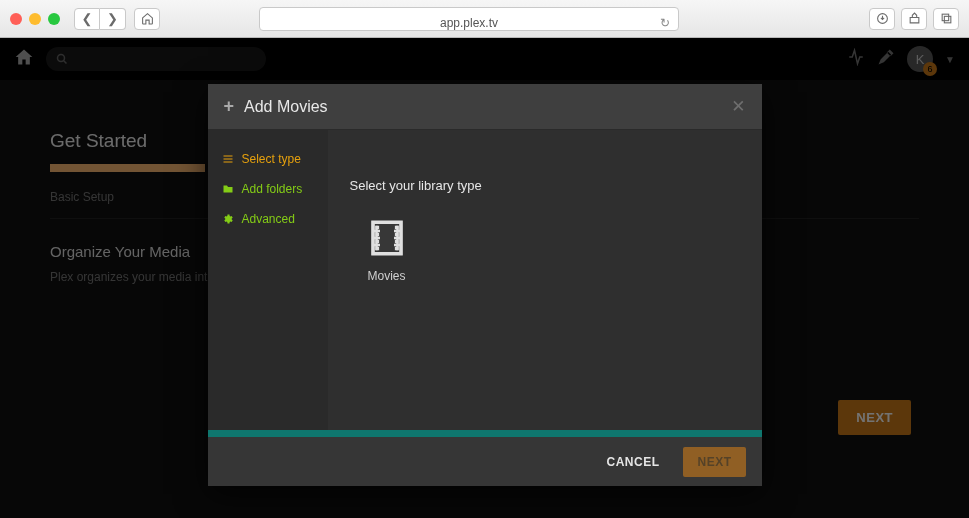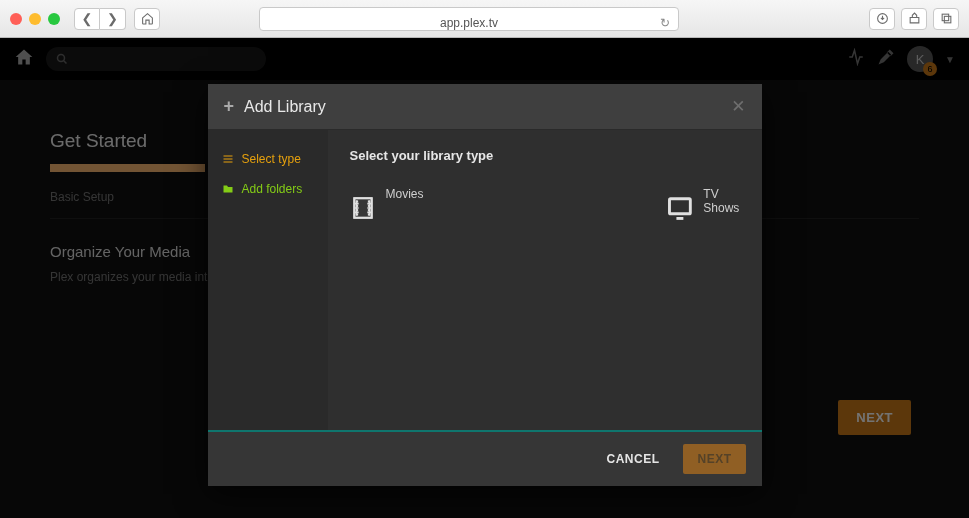--- a/index.html
+++ b/index.html
@@ -44,26 +44,26 @@
   .modal { width: 554px; background: #2f2f2f; box-shadow: 0 8px 30px rgba(0,0,0,.7); }
   .modal-header { height: 46px; background: #3f3f3f; display: flex; align-items: center; padding: 0 16px; color: #e8e8e8; font-size: 16px; border-bottom: 1px solid #2a2a2a; }
   .modal-header .plus { color: #aaa; margin-right: 10px; font-size: 18px; font-weight: 700; }
   .modal-close { margin-left: auto; color: #6e6e6e; font-size: 17px; }
   .modal-body { display: flex; min-height: 300px; }
   .modal-side { width: 120px; background: #2a2a2a; padding: 14px 0; text-align: right; }
   .step { display: flex; align-items: center; gap: 8px; padding: 8px 14px; color: #84cc16; font-size: 12px; }
   .step.active { color: #e5a00d; }
   .step svg { width: 12px; height: 12px; }
   .modal-main { flex: 1; padding: 18px 22px; color: #e6e6e6; }
-  .modal-main h3 { font-size: 13px; font-weight: 700; margin-bottom: 24px; }
+  .modal-main h3 { font-size: 13px; font-weight: 400; margin-bottom: 24px; margin-top: 30px; }
   .types { display: flex; gap: 14px; justify-content: space-between; }
-  .type { width: 74px; display: flex; flex-direction: row; gap: 10px; color: #cfcfcf; cursor: pointer; }
+  .type { width: 74px; display: flex; flex-direction: column; align-items: center; gap: 10px; color: #cfcfcf; cursor: pointer; }
   .type svg { width: 42px; height: 42px; fill: #e0e0e0; }
   .type span { font-size: 12px; }
-  .modal-footer { height: 56px; background: #363636; border-top: 2px solid #0f766e; display: flex; align-items: center; justify-content: flex-end; gap: 10px; padding: 0 16px; }
+  .modal-footer { height: 56px; background: #363636; border-top: 7px solid #0f766e; display: flex; align-items: center; justify-content: flex-end; gap: 10px; padding: 0 16px; }
   .btn { font-size: 12px; font-weight: 700; letter-spacing: .5px; padding: 8px 14px; border-radius: 2px; }
   .btn-cancel { color: #e5e5e5; }
   .btn-next { background: #cc7b19; color: #6a4a1f; opacity: .6; }
 </style>
 </head>
 <body>
 
 <div class="browser-chrome">
   <div class="traffic">
     <div class="t-dot t-red"></div>
@@ -141,63 +141,63 @@
     <div class="page-divider"></div>
     <div class="page-section-title">Organize Your Media</div>
     <div class="page-section-desc">Plex organizes your media into</div>
     <div class="next-btn">NEXT</div>
   </div>
 
   <div class="modal-overlay">
     <div class="modal">
       <div class="modal-header">
         <span class="plus">+</span>
-        <span>Add Library</span>
+        <span>Add Movies</span>
         <span class="modal-close">✕</span>
       </div>
       <div class="modal-body">
         <div class="modal-side">
           <div class="step active">
             <svg viewBox="0 0 24 24" fill="currentColor">
                 <path d="M3 5h18v2H3zm0 6h18v2H3zm0 6h18v2H3z"></path>
               </svg>
             <span>Select type</span>
           </div>
           <div class="step">
             <svg viewBox="0 0 24 24" fill="currentColor">
                 <path d="M3 5h7l2 3h9v11H3z"></path>
               </svg>
             <span>Add folders</span>
+          </div>
+          <div class="step">
+            <svg viewBox="0 0 24 24" fill="currentColor">
+                <circle cx="12" cy="12" r="3"></circle>
+                <path d="M19.4 13a7.8 7.8 0 000-2l2-1.6-2-3.4-2.4.9a7.7 7.7 0 00-1.7-1L15 3h-4l-.3 2.9a7.7 7.7 0 00-1.7 1l-2.4-.9-2 3.4L6.6 11a7.8 7.8 0 000 2l-2 1.6 2 3.4 2.4-.9a7.7 7.7 0 001.7 1L11 21h4l.3-2.9a7.7 7.7 0 001.7-1l2.4.9 2-3.4z"></path>
+              </svg>
+            <span>Advanced</span>
           </div>
         </div>
         <div class="modal-main">
           <h3>Select your library type</h3>
           <div class="types">
             <div class="type">
               <svg viewBox="0 0 24 24">
                   <path d="M4 3h16v18H4zM6 5v14M18 5v14M4 8h4M4 12h4M4 16h4M16 8h4M16 12h4M16 16h4" stroke="#e0e0e0" stroke-width="1.5" fill="#e0e0e0" fill-opacity=".05"></path>
                   <rect x="4" y="3" width="16" height="18" fill="none" stroke="#e0e0e0" stroke-width="2"></rect>
                   <rect x="5.5" y="5" width="2" height="2" fill="#e0e0e0"></rect>
                   <rect x="5.5" y="9" width="2" height="2" fill="#e0e0e0"></rect>
                   <rect x="5.5" y="13" width="2" height="2" fill="#e0e0e0"></rect>
                   <rect x="5.5" y="17" width="2" height="2" fill="#e0e0e0"></rect>
                   <rect x="16.5" y="5" width="2" height="2" fill="#e0e0e0"></rect>
                   <rect x="16.5" y="9" width="2" height="2" fill="#e0e0e0"></rect>
                   <rect x="16.5" y="13" width="2" height="2" fill="#e0e0e0"></rect>
                   <rect x="16.5" y="17" width="2" height="2" fill="#e0e0e0"></rect>
                 </svg>
               <span>Movies</span>
             </div>
-            <div class="type">
-              <svg viewBox="0 0 24 24">
-                  <rect x="3" y="4" width="18" height="13" rx="1" fill="none" stroke="#e0e0e0" stroke-width="2.5"></rect>
-                  <path d="M9 21h6" stroke="#e0e0e0" stroke-width="2.5"></path>
-                </svg>
-              <span>TV Shows</span>
-            </div>
           </div>
         </div>
       </div>
       <div class="modal-footer">
         <div class="btn btn-cancel">CANCEL</div>
         <div class="btn btn-next">NEXT</div>
       </div>
     </div>
   </div>
 </div>

